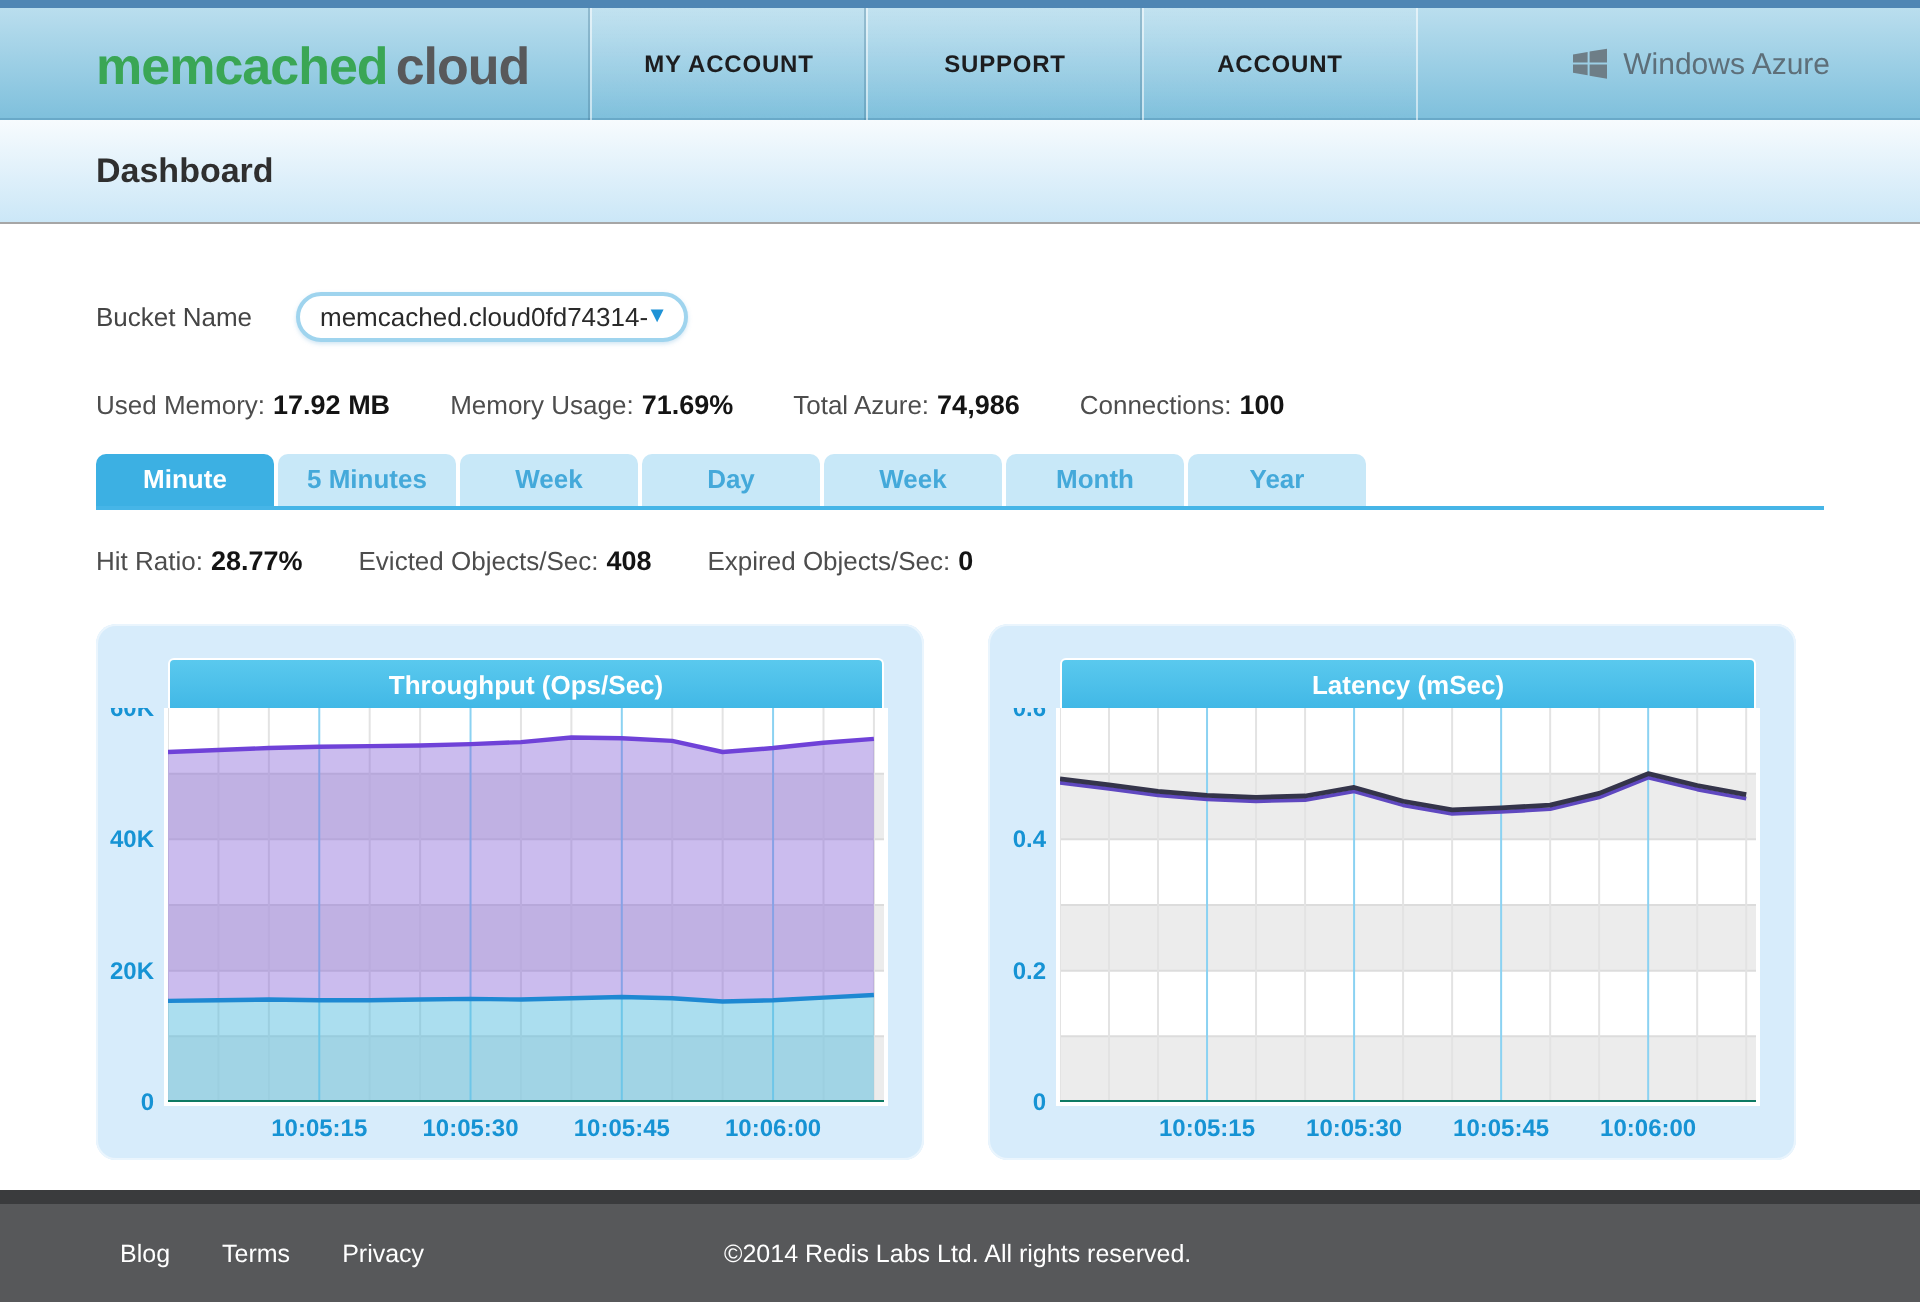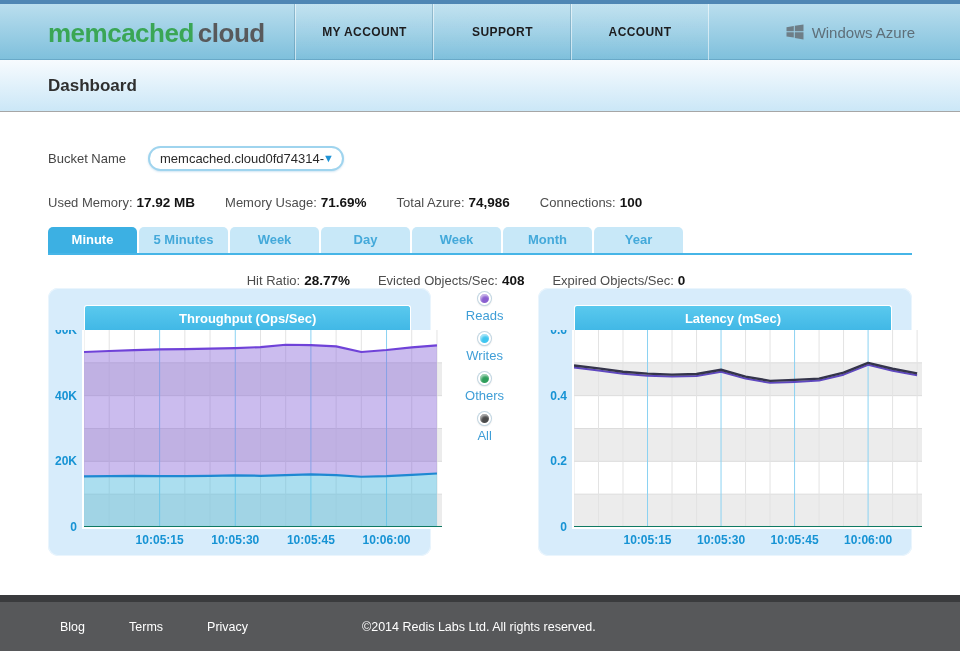--- a/index.html
+++ b/index.html
@@ -43,45 +43,45 @@
   .stats-row { display:flex; padding-top:24px; font-size:13px; color:#4d4d4d; }
   .stats-row .stat { margin-right:30px; }
   .stats-row b { color:#141414; margin-left:4px; font-size:13.5px; }
 
   .tabs { margin-top:17px; display:flex; border-bottom:2px solid #46b5e7; }
   .tab { width:89px; height:26px; line-height:26px; text-align:center; margin-right:2px;
     background:#c8e8f8; color:#44a9da; font-size:13px; font-weight:bold;
     border-radius:5px 5px 0 0; cursor:pointer; }
   .tab.active { background:#3cb0e3; color:#fff; }
 
-  .stats-row2 { display:flex; padding-top:18px; font-size:13px; color:#4d4d4d;justify-content:center; }
+  .stats-row2 { display:flex; padding-top:18px; font-size:13px; color:#4d4d4d; }
   .stats-row2 .stat { margin-right:28px; }
   .stats-row2 b { color:#141414; margin-left:4px; font-size:13.5px; }
 
   
-  .charts { margin-top:0; display:flex;gap:32px; }
+  .charts { margin-top:24px; display:flex;gap:32px; }
   .chart-panel { position:relative; width:414px; height:268px; background:#d7ecfb;
     border-radius:10px; box-shadow:inset 0 0 0 1px #eaf5fd; }
   .chart-panel.right { width:404px; }
   .chart-title { position:absolute; left:36px; right:20px; top:17px; height:25px; line-height:25px;
     text-align:center; color:#fff; font-size:13px; font-weight:bold;
     background:linear-gradient(#5ac9ee,#41b8e6); border:1px solid #fff; border-bottom:none;
     border-radius:3px 3px 0 0; }
   .chart-plot { position:absolute; left:0; top:42px; }
 
   .legend { width:46px; padding-top:4px; display:flex; flex-direction:column; align-items:center; }
   .legend-item { display:flex; flex-direction:column; align-items:center; margin-bottom:9px; cursor:pointer; }
   .legend-dot { width:13px; height:13px; border-radius:50%; border:2px solid #fff;
     box-shadow:0 0 0 1px #c2d6e2, 0 1px 2px rgba(0,0,0,0.25), inset 1px 2px 2px rgba(255,255,255,0.55); }
   .legend-label { margin-top:3px; font-size:13px; color:#3f9ed7; }
 
   
   .footer { position:relative; height:56px; background:#57585a; border-top:7px solid #3a3b3d;
     color:#fff; font-size:12.5px; }
-  .footer .links { position:absolute; left:60px; top:0; height:49px; display:flex; align-items:center; gap:44px; }
+  .footer .links { position:absolute; left:60px; top:0; height:49px; display:flex; align-items:center; gap:26px; }
   .footer a { color:#fff; text-decoration:none; cursor:pointer; }
   .footer .copy { position:absolute; left:362px; top:0; height:49px; display:flex; align-items:center; }
 
   svg text.xtick, svg text.ytick { font-family:"Liberation Sans", sans-serif; font-size:12px;
     font-weight:bold; fill:#1693d4; }
 </style>
 </head>
 <body>
 
 <div class="topnav">
@@ -182,38 +182,20 @@
           <polyline points="36,146.43666666666667 61.21126760563381,146.10833333333332 86.42253521126761,145.78 111.63380281690141,146.10833333333332 136.84507042253523,146.10833333333332 162.05633802816902,145.78 187.26760563380282,145.45166666666665 212.4788732394366,145.78 237.69014084507043,145.12333333333333 262.90140845070425,144.46666666666667 288.11267605633805,145.12333333333333 313.32394366197184,146.765 338.53521126760563,146.10833333333332 363.7464788732394,144.795 388.9577464788732,143.48166666666668" fill="none" stroke="#1e88d2" stroke-width="2.2" stroke-linejoin="round"></polyline>
           <line x1="36" y1="197" x2="394" y2="197" stroke="#0e7a63" stroke-width="2"></line>
           <rect x="35" y="-1" width="360" height="199" fill="none" stroke="#ffffff" stroke-width="2"></rect>
           <text x="29" y="201" text-anchor="end" class="ytick">0</text>
           <text x="29" y="135.33333333333334" text-anchor="end" class="ytick">20K</text>
           <text x="29" y="69.66666666666669" text-anchor="end" class="ytick">40K</text>
           <text x="29" y="4" text-anchor="end" class="ytick">60K</text>
         </svg>
     </div>
 
-    <div class="legend">
-      <div class="legend-item">
-        <div class="legend-dot" style="background: rgb(138, 95, 208);"></div>
-        <div class="legend-label">Reads</div>
-      </div>
-      <div class="legend-item">
-        <div class="legend-dot" style="background: rgb(63, 198, 240);"></div>
-        <div class="legend-label">Writes</div>
-      </div>
-      <div class="legend-item">
-        <div class="legend-dot" style="background: rgb(46, 158, 91);"></div>
-        <div class="legend-label">Others</div>
-      </div>
-      <div class="legend-item">
-        <div class="legend-dot" style="background: rgb(74, 74, 74);"></div>
-        <div class="legend-label">All</div>
-      </div>
-    </div>
 
     <div class="chart-panel right">
       <div class="chart-title">Latency (mSec)</div>
       <svg class="chart-plot" width="404" height="225">
           <rect x="36" y="0" width="348" height="197" fill="#ffffff"></rect>
           <rect x="36" y="164.16666666666666" width="348" height="32.833333333333336" fill="#ececec"></rect>
           <rect x="36" y="98.5" width="348" height="32.833333333333336" fill="#ececec"></rect>
           <rect x="36" y="32.833333333333314" width="348" height="32.833333333333336" fill="#ececec"></rect>
           <line x1="36" y1="32.833333333333336" x2="384" y2="32.833333333333336" stroke="#dcdcdc" stroke-width="1"></line>
           <line x1="36" y1="65.66666666666667" x2="384" y2="65.66666666666667" stroke="#dcdcdc" stroke-width="1"></line>

